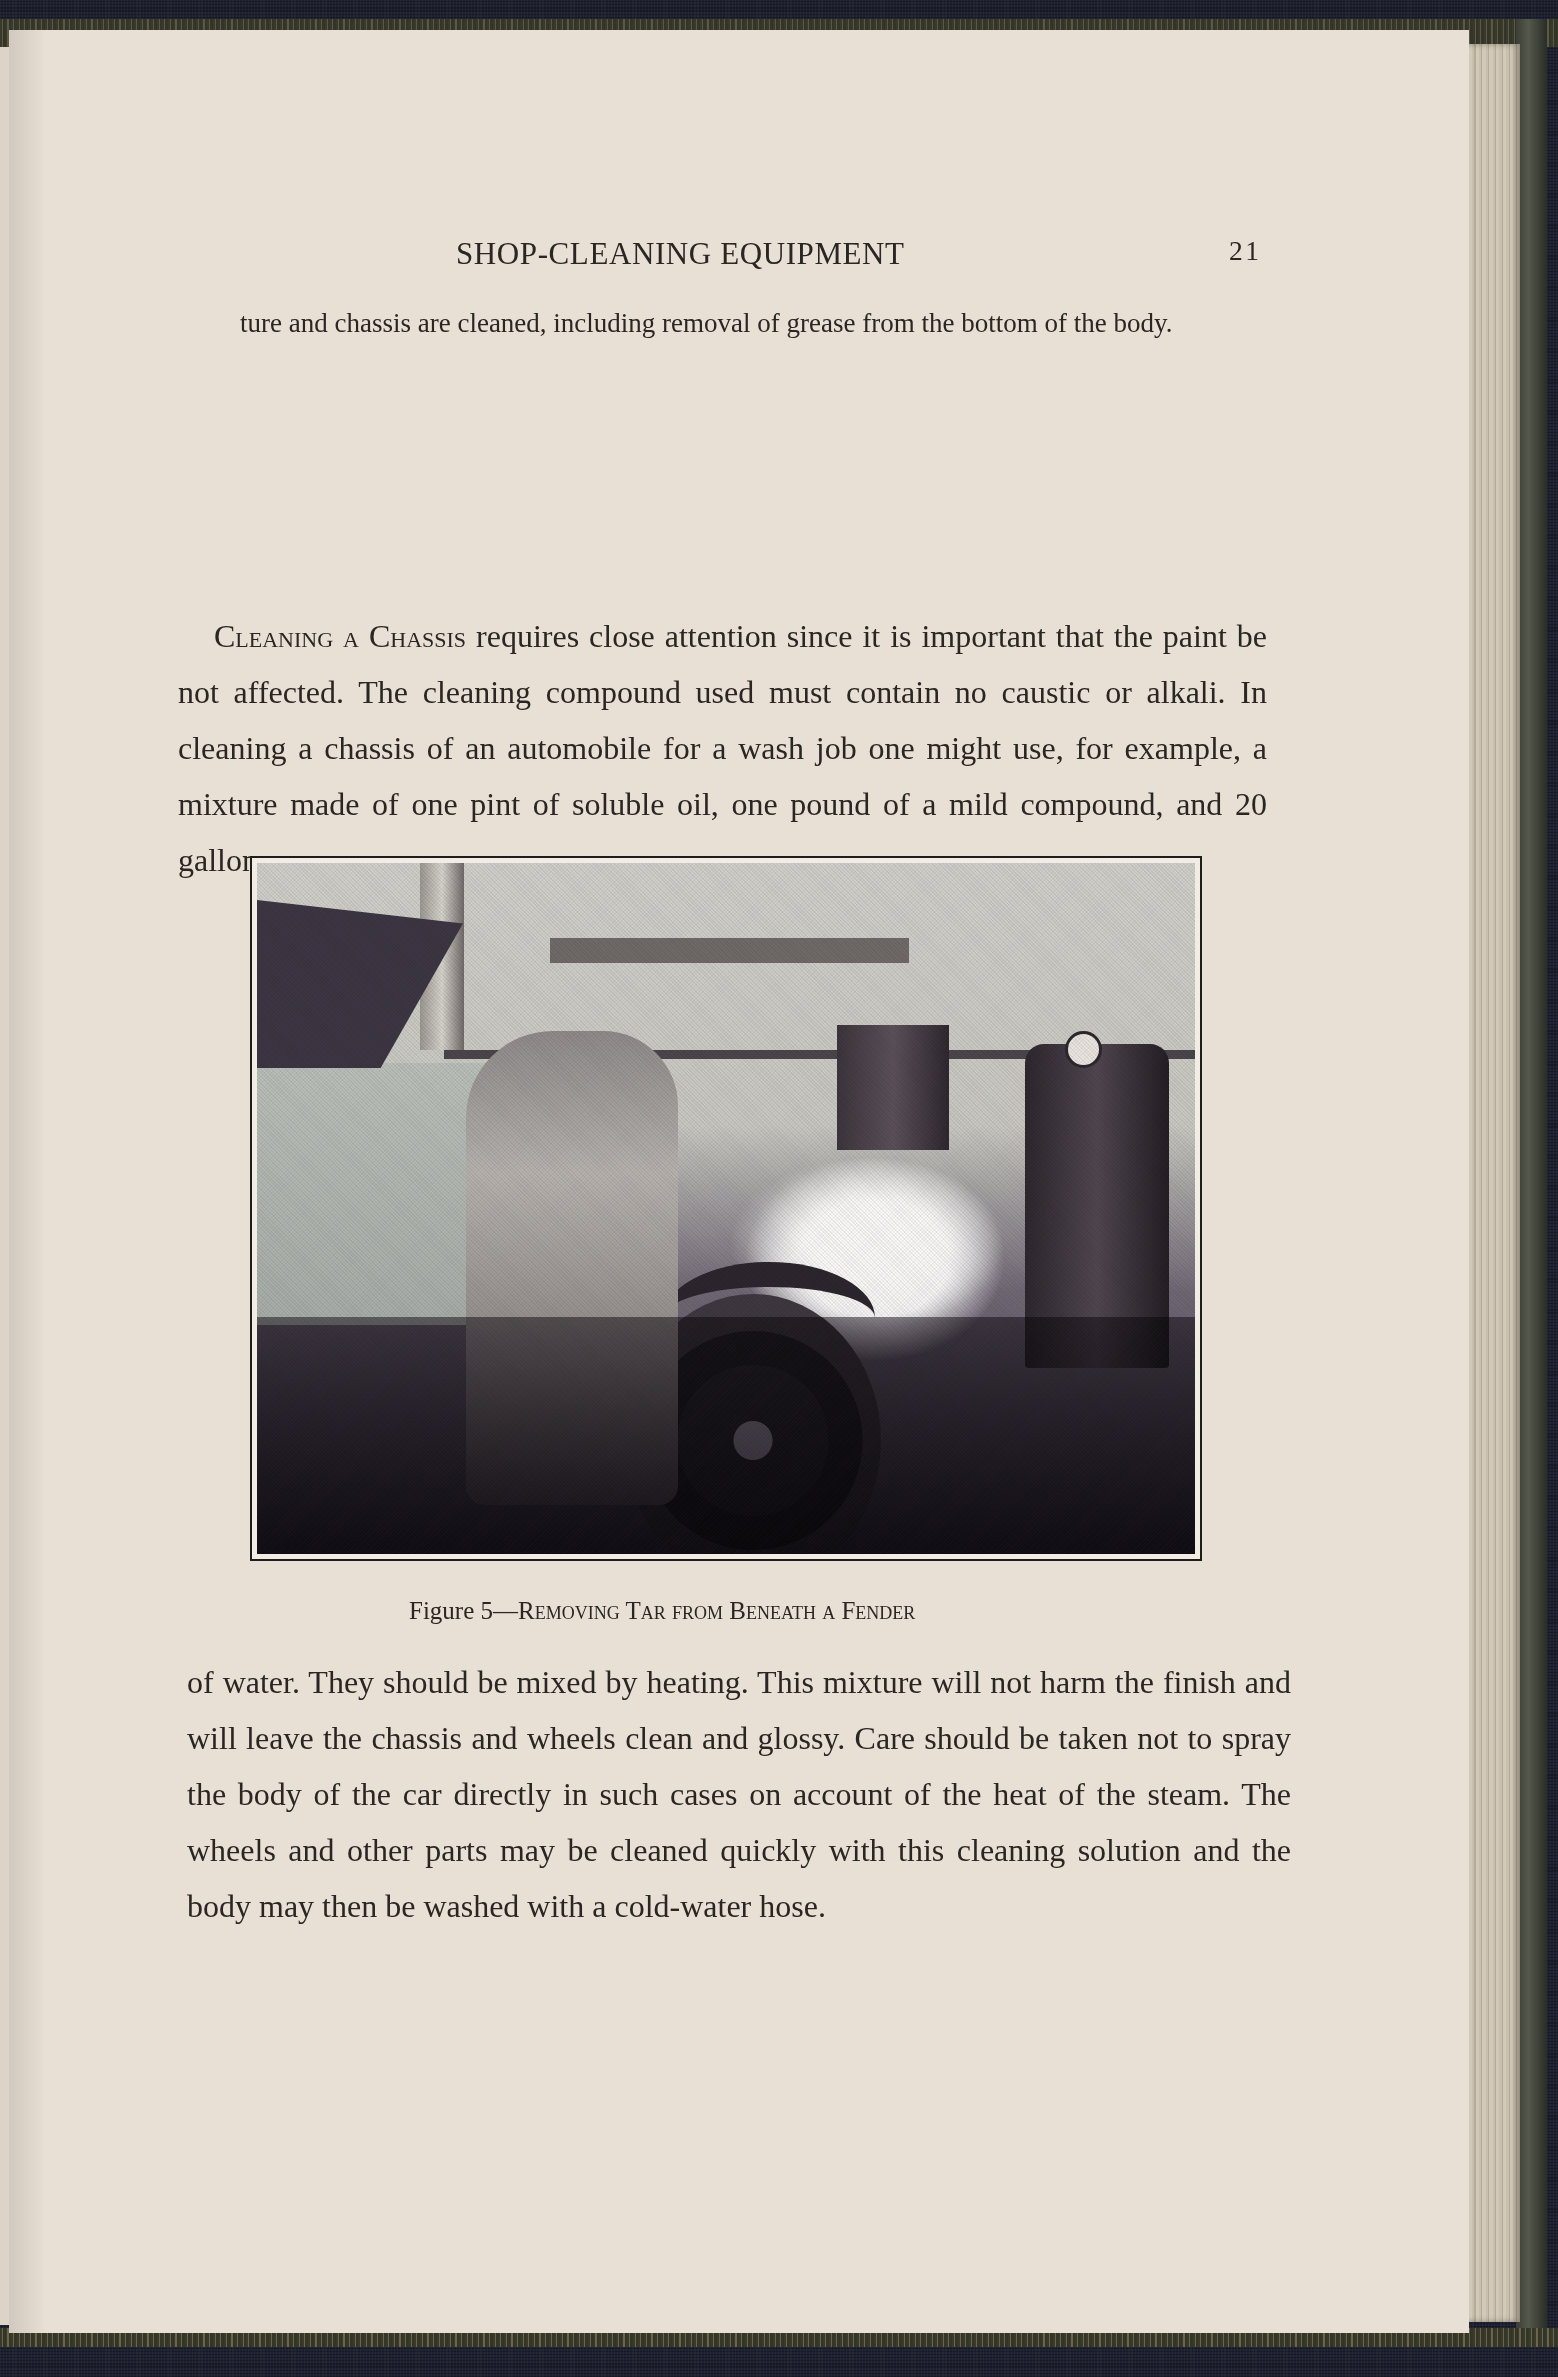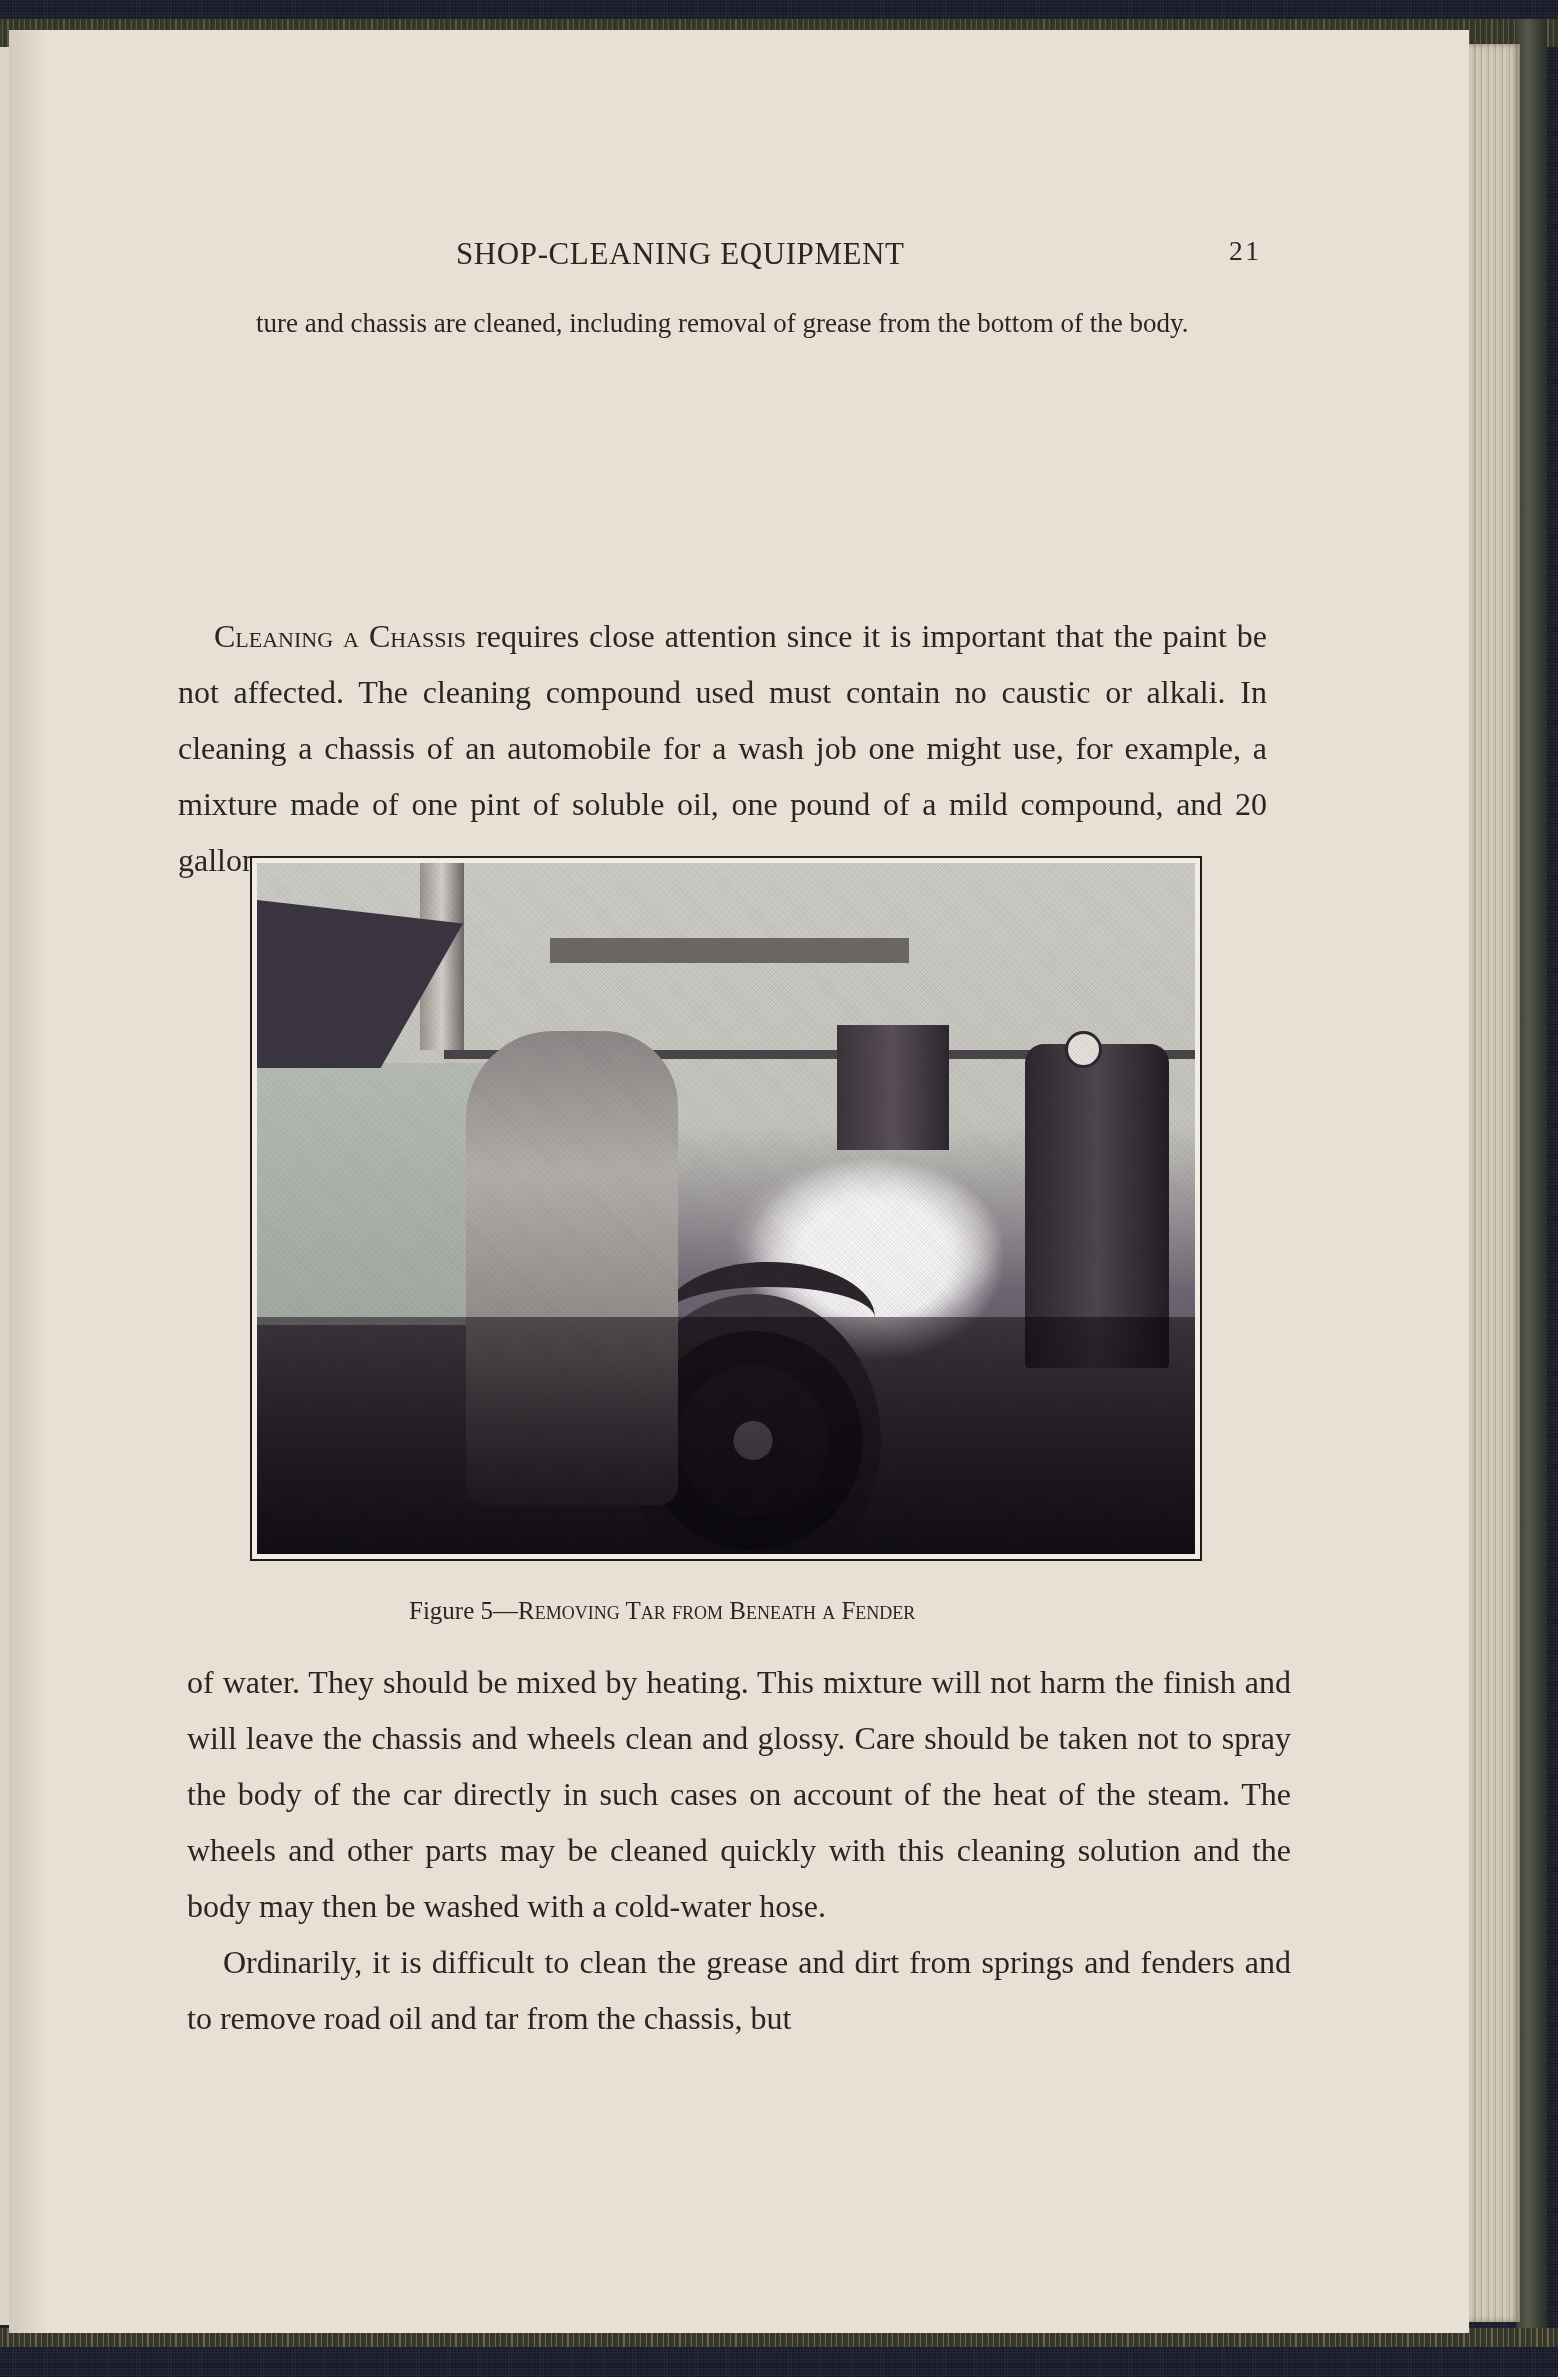--- a/index.html
+++ b/index.html
@@ -42,21 +42,21 @@
     }
 
     .running-head {
       position:absolute; top:232px; left:0; width:1559px;
       font-size:31px; letter-spacing:0.6px;
     }
     .running-head .title { position:absolute; left:456px; top:4px; }
     .running-head .folio { position:absolute; left:1229px; top:2.5px; font-size:27.5px; letter-spacing:2.5px; }
 
     .small-block {
-      position:absolute; left:256px; top:305px; width:961px;
+      position:absolute; left:240px; top:305px; width:961px;
       font-size:27px; line-height:36px; text-align:justify;
     }
     .small-block p { margin:0; }
     .small-block p.indent { text-indent:30px; }
 
     .body-block {
       position:absolute; left:178px; width:1089px;
       font-size:32px; line-height:56px; text-align:justify;
     }
     .body-block p { margin:0; }
@@ -184,15 +184,14 @@
 </div>
 
 <div class="caption">
   <span class="inner">
     <span class="it">Figure 5</span><span>—</span><span class="sc">Removing Tar from Beneath a Fender</span>
   </span>
 </div>
 
 <div class="body-block body-bottom">
   <p><span>of water. They should be mixed by heating. This mixture will not harm the finish and will leave the chassis and wheels clean and glossy. Care should be taken not to spray the body of the car </span><span class="it">directly</span><span> in such cases on account of the heat of the steam. The wheels and other parts may be cleaned quickly with this cleaning solution and the body may then be washed with a cold-water hose.</span></p>
-  <p class="indent">Ordinarily, it is difficult to clean the grease and dirt from springs and fenders and to remove road oil and tar from the chassis, but</p>
 </div>
 
 
 </body></html>

